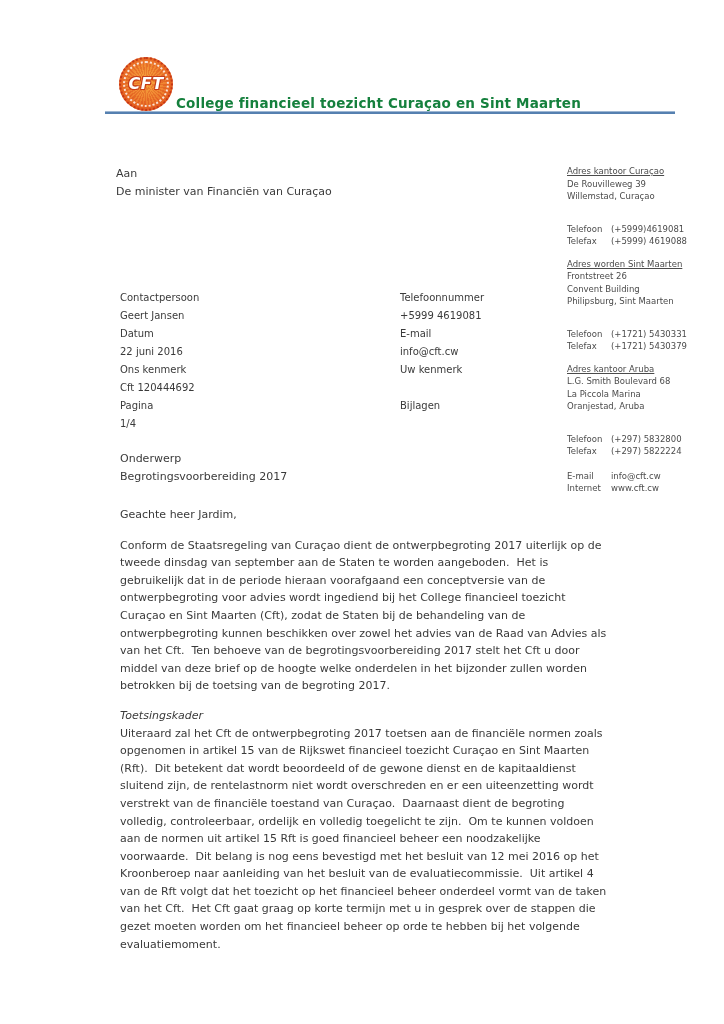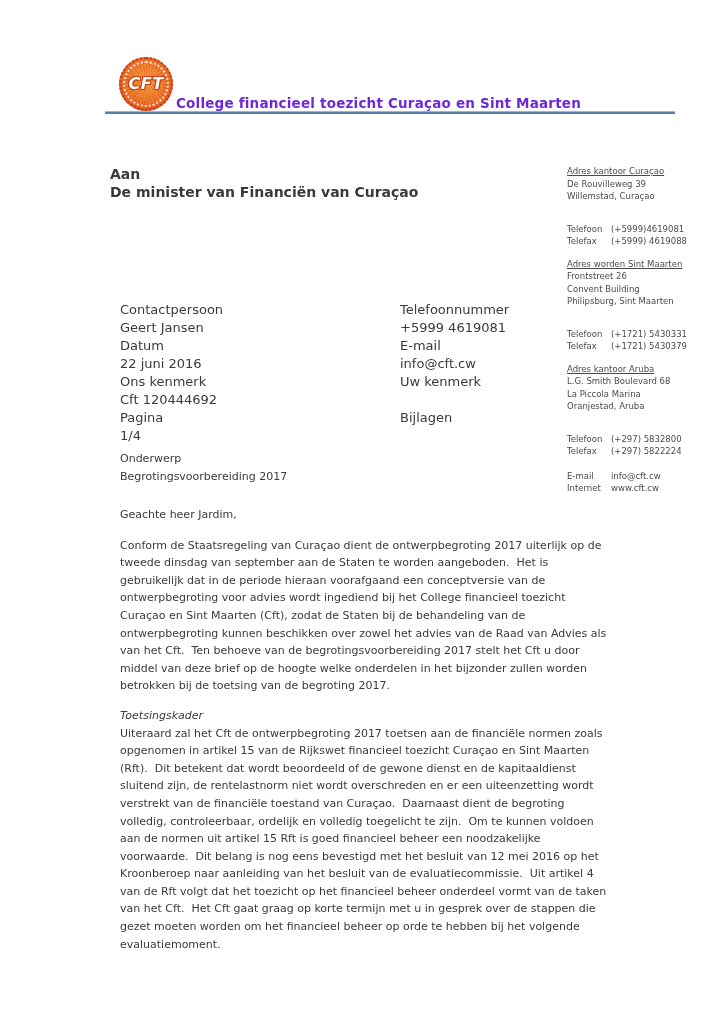--- a/index.html
+++ b/index.html
@@ -31,45 +31,45 @@
     position:absolute; inset:0; border-radius:50%;
     border:2px dotted rgba(190,45,20,0.8);
   }
   .logo-cft {
     position:absolute; left:50%; top:50%; transform:translate(-50%,-52%);
     font-size:16px; font-weight:bold; letter-spacing:0.5px; color:#ffffff;
     text-shadow:-1px -1px 0 #c63c17, 1px -1px 0 #c63c17, -1px 1px 0 #c63c17, 1px 1px 0 #c63c17;
   }
   .org-title {
     position:absolute; left:176px; top:95px;
-    font-size:13.5px; font-weight:bold; color:#6d28d9; letter-spacing:0.2px;
+    font-size:13.5px; font-weight:bold; color:#15803d; letter-spacing:0.2px;
   }
   .header-rule {
     position:absolute; left:105px; top:112px; width:570px; height:2px;
     border:none;
   }
 
   
-  .recipient { position:absolute; left:110px; top:165px; font-size:14px; line-height:18px; color:#3a3a3a;font-weight:bold; }
+  .recipient { position:absolute; left:116px; top:165px; font-size:11px; line-height:18px; color:#3a3a3a; }
 
   
   .sidebar {
     position:absolute; left:567px; top:165px; width:152px;
     font-size:8.5px; line-height:12.5px; color:#4b4b4b;
   }
   .office { margin-bottom:10px; }
   .office-heading { text-decoration:underline; }
   .office-address { white-space:pre-line; }
   .office-contacts { margin-top:20px; }
   .contact-row { display:flex; }
   .contact-label { width:44px; flex:0 0 44px; }
   .online { margin-top:12px; }
 
   
-  .meta-col { position:absolute; top:301px; font-size:13px; line-height:18px; }
+  .meta-col { position:absolute; top:289px; font-size:10px; line-height:18px; }
   .meta-left  { left:120px; width:270px; }
   .meta-right { left:400px; width:165px; }
   .meta-value { min-height:18px; }
 
   
   .subject { position:absolute; left:120px; top:450px; font-size:11px; line-height:18px; }
 
   
   .letter-body {
     position:absolute; left:120px; top:506px; width:545px;

